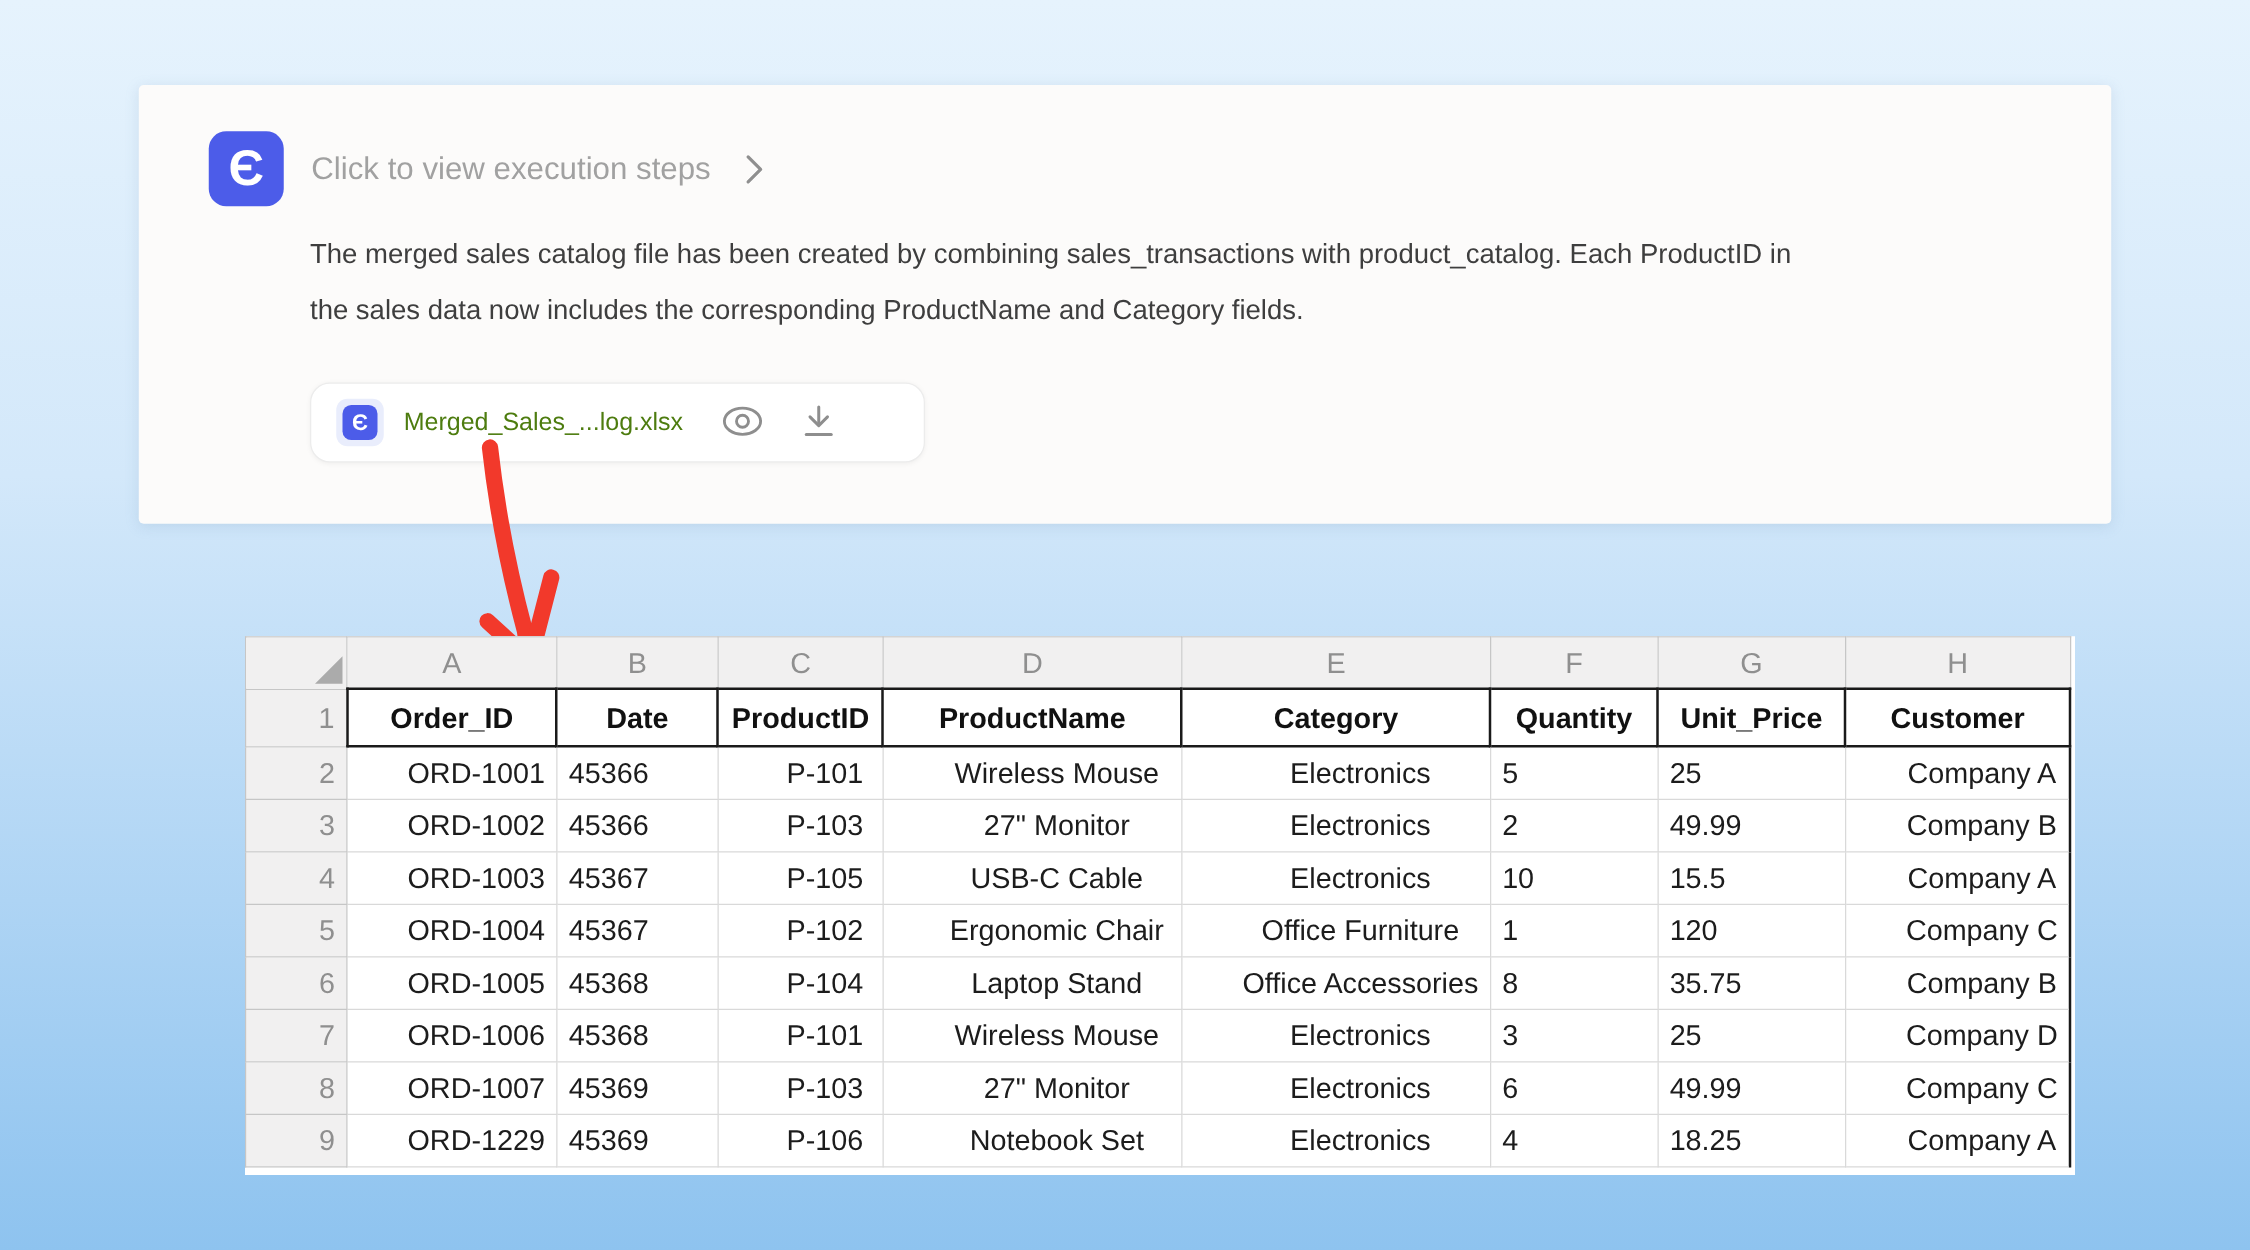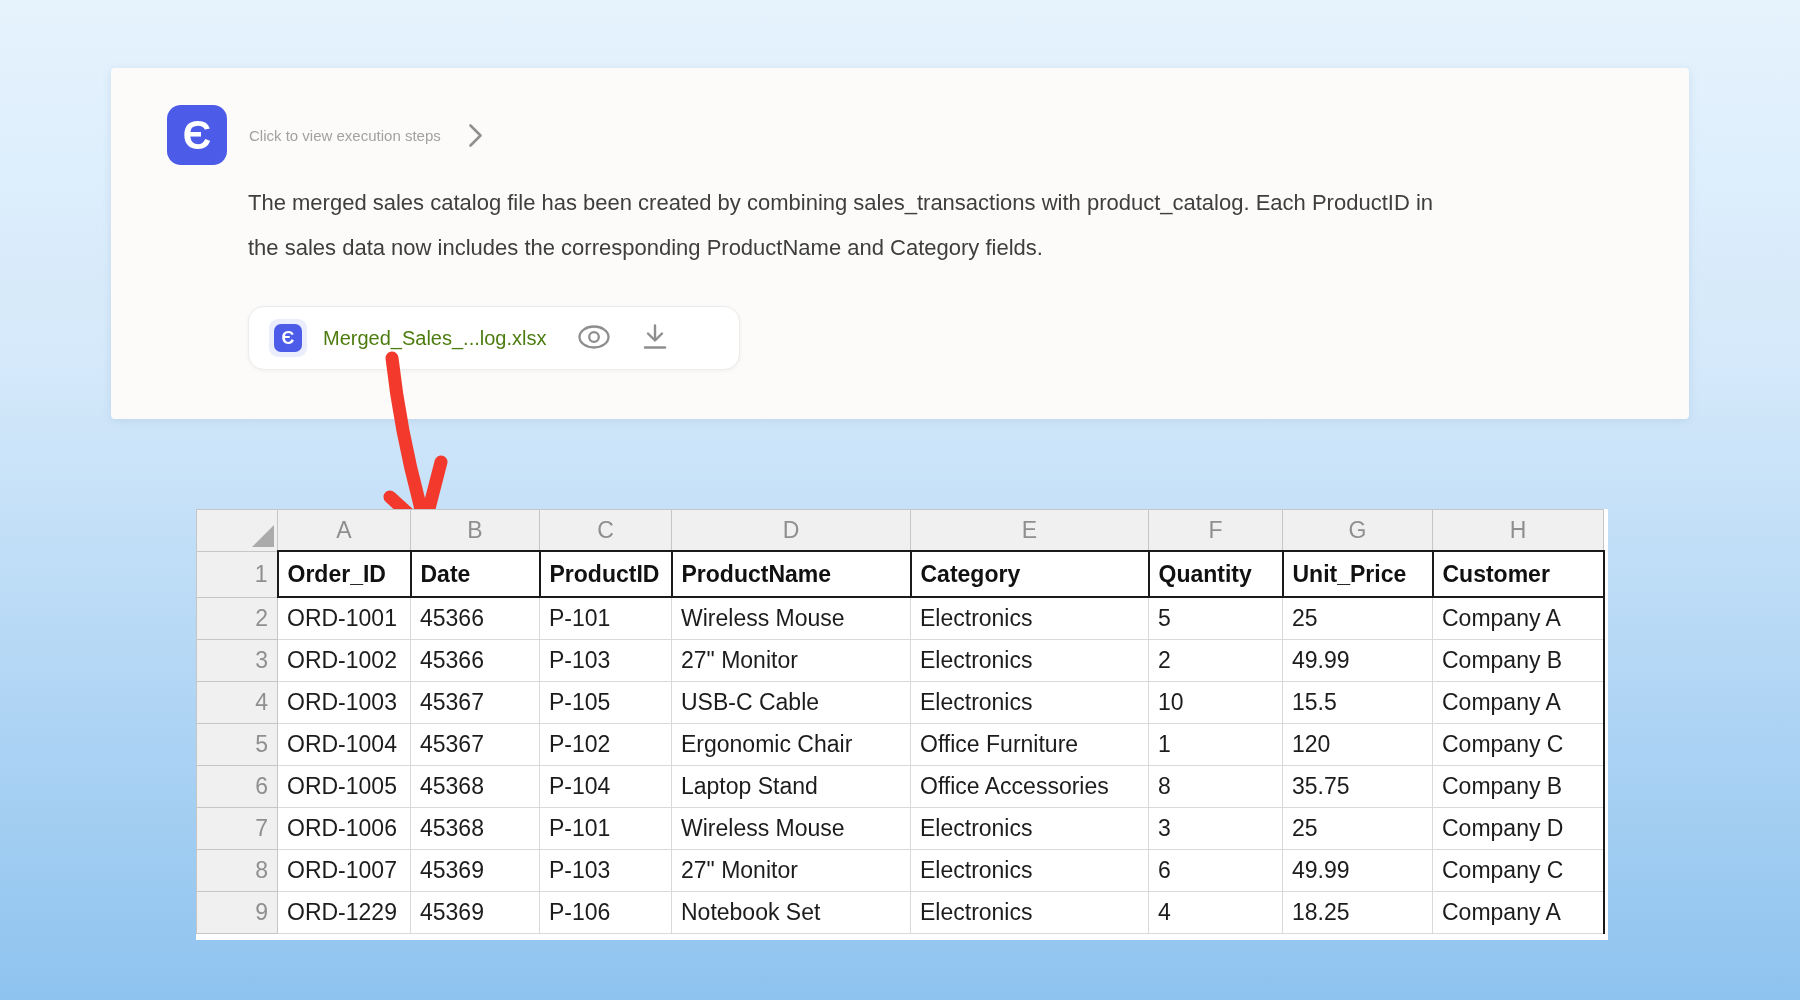--- a/index.html
+++ b/index.html
@@ -13,21 +13,21 @@
     position:absolute; left:111px; top:68px; width:1578px; height:351px;
     background:#fcfbfa; border-radius:4px;
     box-shadow:0 2px 10px rgba(110,145,180,.18);
   }
   .exec-row { position:absolute; left:56px; top:37px; display:flex; align-items:center; gap:22px; cursor:pointer; }
   .logo {
     width:60px; height:60px; border-radius:14px; background:#4c5ce9;
     color:#ffffff; display:flex; align-items:center; justify-content:center;
     font-size:40px; font-weight:bold; line-height:1;
   }
-  .exec-label { font-size:15px; color:#a1a1a1; }
+  .exec-label { font-size:25px; color:#a1a1a1; }
   .exec-chevron { display:flex; align-items:center; margin-left:4px; }
   .message { position:absolute; left:137px; top:112px; width:1420px; font-size:22px; color:#3e3e3e; line-height:45px; }
   .chip {
     position:absolute; left:137px; top:238px; width:492px; height:64px; box-sizing:border-box;
     background:#ffffff; border:1px solid #ececec; border-radius:16px;
     box-shadow:0 1px 4px rgba(0,0,0,.05);
     display:flex; align-items:center; gap:16px; padding:0 20px; cursor:pointer;
   }
   .chip-icon-outer { width:38px; height:38px; border-radius:9px; background:#e9edfc; display:flex; align-items:center; justify-content:center; flex:0 0 auto; }
   .chip-icon { width:28px; height:28px; border-radius:7px; background:#4c5ce9; color:#fff; font-size:18px; font-weight:bold; display:flex; align-items:center; justify-content:center; }
@@ -47,26 +47,26 @@
     border:1px solid #c6c6c6; font-size:22px;
   }
   .colhead { text-align:center; }
   .rownum { text-align:right; padding-right:13px; }
   .corner { position:relative; }
   .corner .tri {
     position:absolute; right:3px; bottom:4px; width:0; height:0;
     border-left:22px solid transparent; border-bottom:22px solid #ababab;
   }
   .hdr {
-    background:#ffffff; color:#111111; font-weight:bold; text-align:left;
+    background:#ffffff; color:#111111; font-weight:bold; text-align:center;
     border:2px solid #1a1a1a;
   }
   td.cell { background:#ffffff; color:#1c1c1c; border:1px solid #d9d9d9; }
   td.cell.al-r { }
-  td.cell.al-l { text-align:left; }
+  td.cell.al-l { text-align:center;padding-left:48px; }
   td.cell.last { border-right:2px solid #1a1a1a;margin-top:28px; }
 </style>
 </head>
 <body>
 
 <div class="card">
 
   <div class="exec-row">
     <div class="logo">Є</div>
     <span class="exec-label">Click to view execution steps</span>

